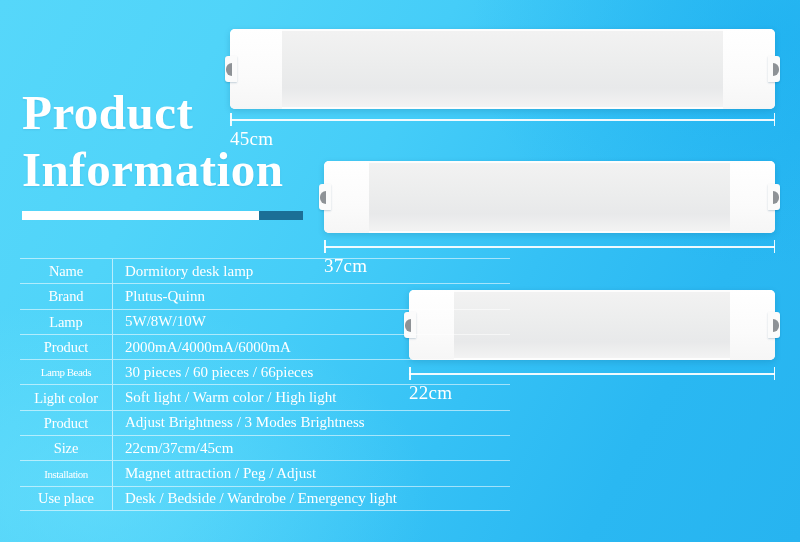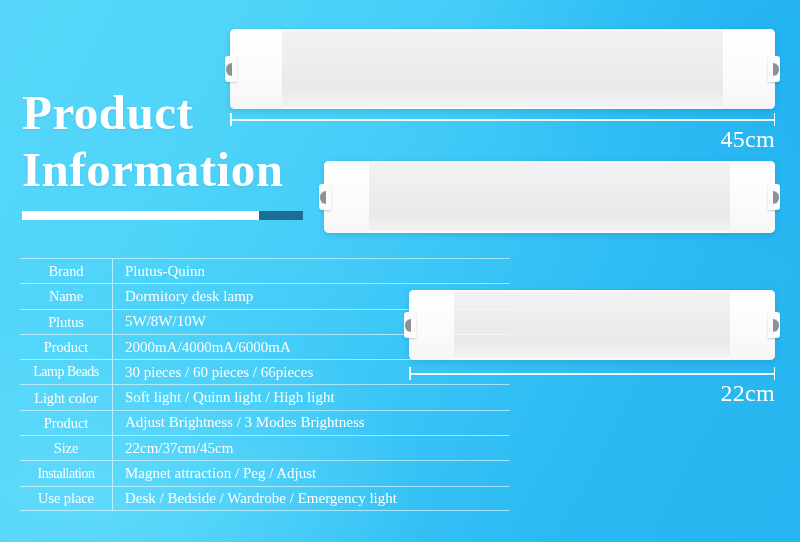--- a/index.html
+++ b/index.html
@@ -72,21 +72,21 @@
   .spec-key {
     width:92px;
     flex:0 0 92px;
     text-align:center;
     color:#ffffff;
     font-size:14.5px;
     line-height:16px;
     white-space:nowrap;
     letter-spacing:-.1px;
   }
-  .spec-key.tight { font-size:14px; letter-spacing:-.5px; }
+  .spec-key.tight { font-size:11px; letter-spacing:-.5px; }
   .spec-divider {
     flex:0 0 1px;
     width:1px;
     align-self:stretch;
     background:rgba(255,255,255,.6);
     margin:0 0;
   }
   .spec-val {
     padding-left:12px;
     color:#ffffff;
@@ -146,23 +146,23 @@
     position:absolute; top:0;
     width:1.5px; height:13px;
     background:rgba(255,255,255,.92);
   }
   .dim .tick.t-l { left:0; }
   .dim .tick.t-r { right:0; }
   .dim .dim-label {
     position:absolute;
     top:14px;
     width:100%;
-    text-align:right;
-    color:#ffffff;
-    font-size:24px;
+    text-align:left;
+    color:#ffffff;
+    font-size:19px;
     line-height:24px;
     letter-spacing:.3px;
   }
 </style>
 </head>
 <body>
 
 <div id="stage">
 
   <div class="title">
@@ -171,53 +171,53 @@
   </div>
 
   <div class="accent-bar">
     <span class="seg-light"></span>
     <span class="seg-dark"></span>
   </div>
 
   <div class="spec-table">
 
     <div class="spec-row">
+      <span class="spec-key">Name</span>
+      <span class="spec-divider"></span>
+      <span class="spec-val">Dormitory desk lamp</span>
+    </div>
+
+    <div class="spec-row">
       <span class="spec-key">Brand</span>
       <span class="spec-divider"></span>
       <span class="spec-val">Plutus-Quinn</span>
     </div>
 
     <div class="spec-row">
-      <span class="spec-key">Name</span>
-      <span class="spec-divider"></span>
-      <span class="spec-val">Dormitory desk lamp</span>
-    </div>
-
-    <div class="spec-row">
-      <span class="spec-key">Plutus</span>
+      <span class="spec-key">Lamp</span>
       <span class="spec-divider"></span>
       <span class="spec-val">5W/8W/10W</span>
     </div>
 
     <div class="spec-row">
       <span class="spec-key">Product</span>
       <span class="spec-divider"></span>
       <span class="spec-val">2000mA/4000mA/6000mA</span>
     </div>
 
     <div class="spec-row">
       <span class="spec-key tight">Lamp Beads</span>
       <span class="spec-divider"></span>
       <span class="spec-val">30 pieces / 60 pieces / 66pieces</span>
     </div>
 
     <div class="spec-row">
       <span class="spec-key">Light color</span>
       <span class="spec-divider"></span>
-      <span class="spec-val">Soft light / Quinn light / High light</span>
+      <span class="spec-val">Soft light / Warm color / High light</span>
     </div>
 
     <div class="spec-row">
       <span class="spec-key">Product</span>
       <span class="spec-divider"></span>
       <span class="spec-val">Adjust Brightness / 3 Modes Brightness</span>
     </div>
 
     <div class="spec-row">
       <span class="spec-key">Size</span>
@@ -253,20 +253,26 @@
     <span class="dim-label">45cm</span>
   </div>
 
   <div class="lamp" style="left:324px; top:161px; width:451px; height:72px;">
     <span class="cap-l" style="width:45px;"></span>
     <span class="panel" style="left:45px; right:45px;"></span>
     <span class="cap-r" style="width:45px;"></span>
     <span class="tab left"></span>
     <span class="tab right"></span>
   </div>
+  <div class="dim" style="left:324px; top:240px; width:451px; height:40px;">
+    <span class="line"></span>
+    <span class="tick t-l"></span>
+    <span class="tick t-r"></span>
+    <span class="dim-label">37cm</span>
+  </div>
 
   <div class="lamp" style="left:409px; top:290px; width:366px; height:70px;">
     <span class="cap-l" style="width:45px;"></span>
     <span class="panel" style="left:45px; right:45px;"></span>
     <span class="cap-r" style="width:45px;"></span>
     <span class="tab left"></span>
     <span class="tab right"></span>
   </div>
   <div class="dim" style="left:409px; top:367px; width:366px; height:40px;">
     <span class="line"></span>

